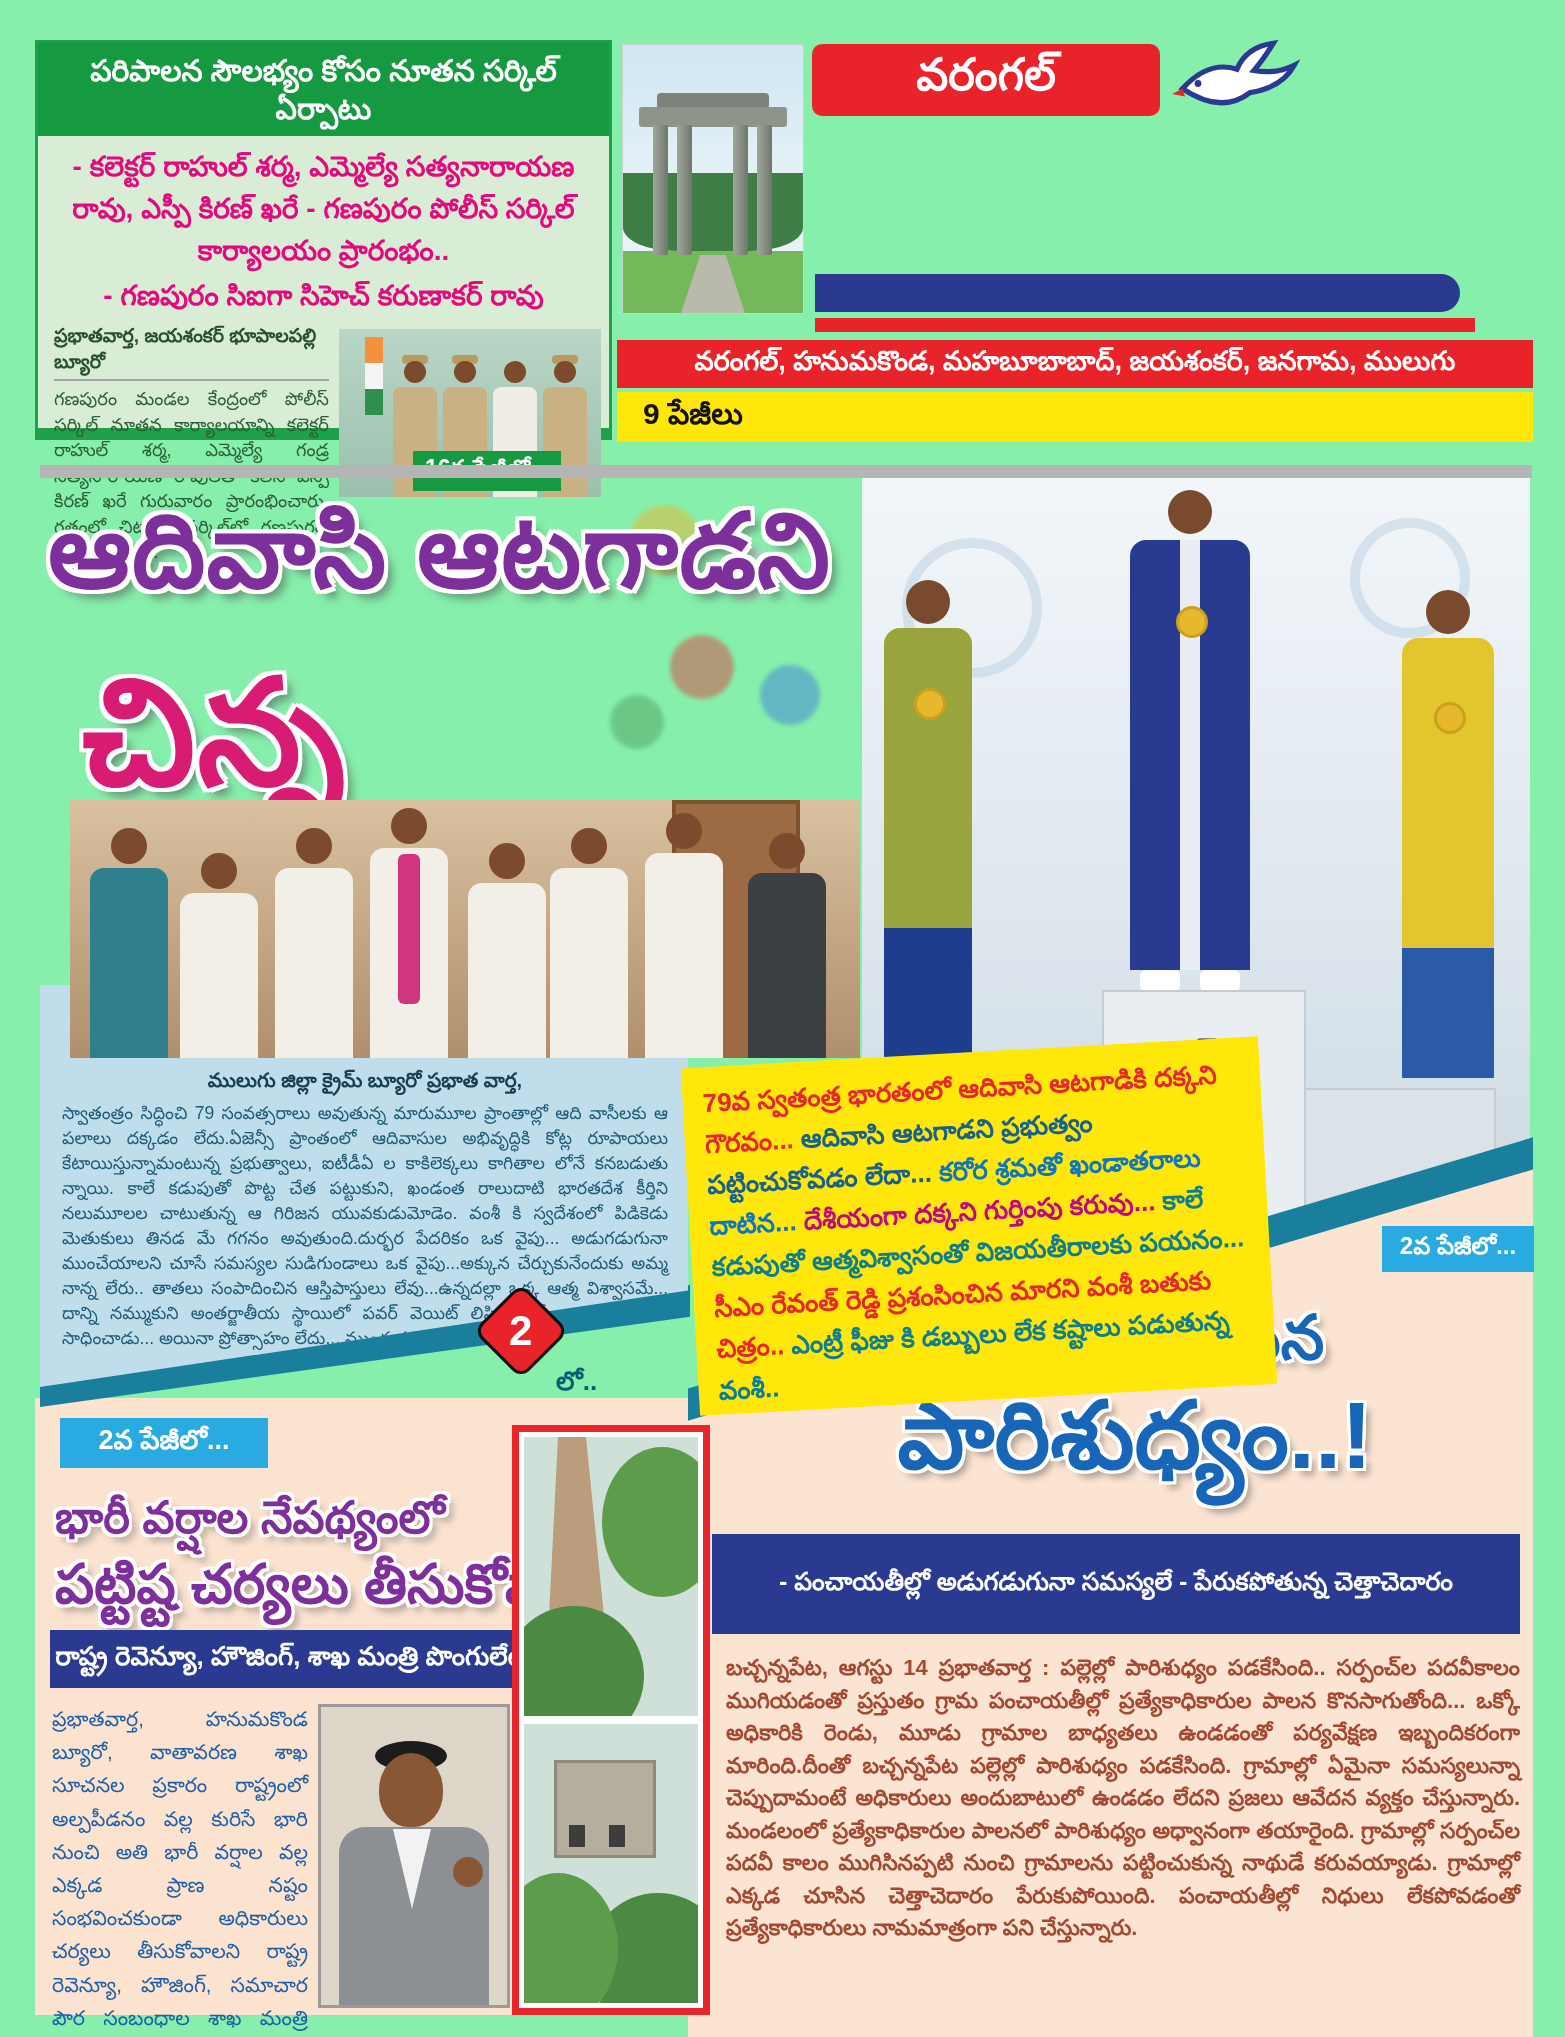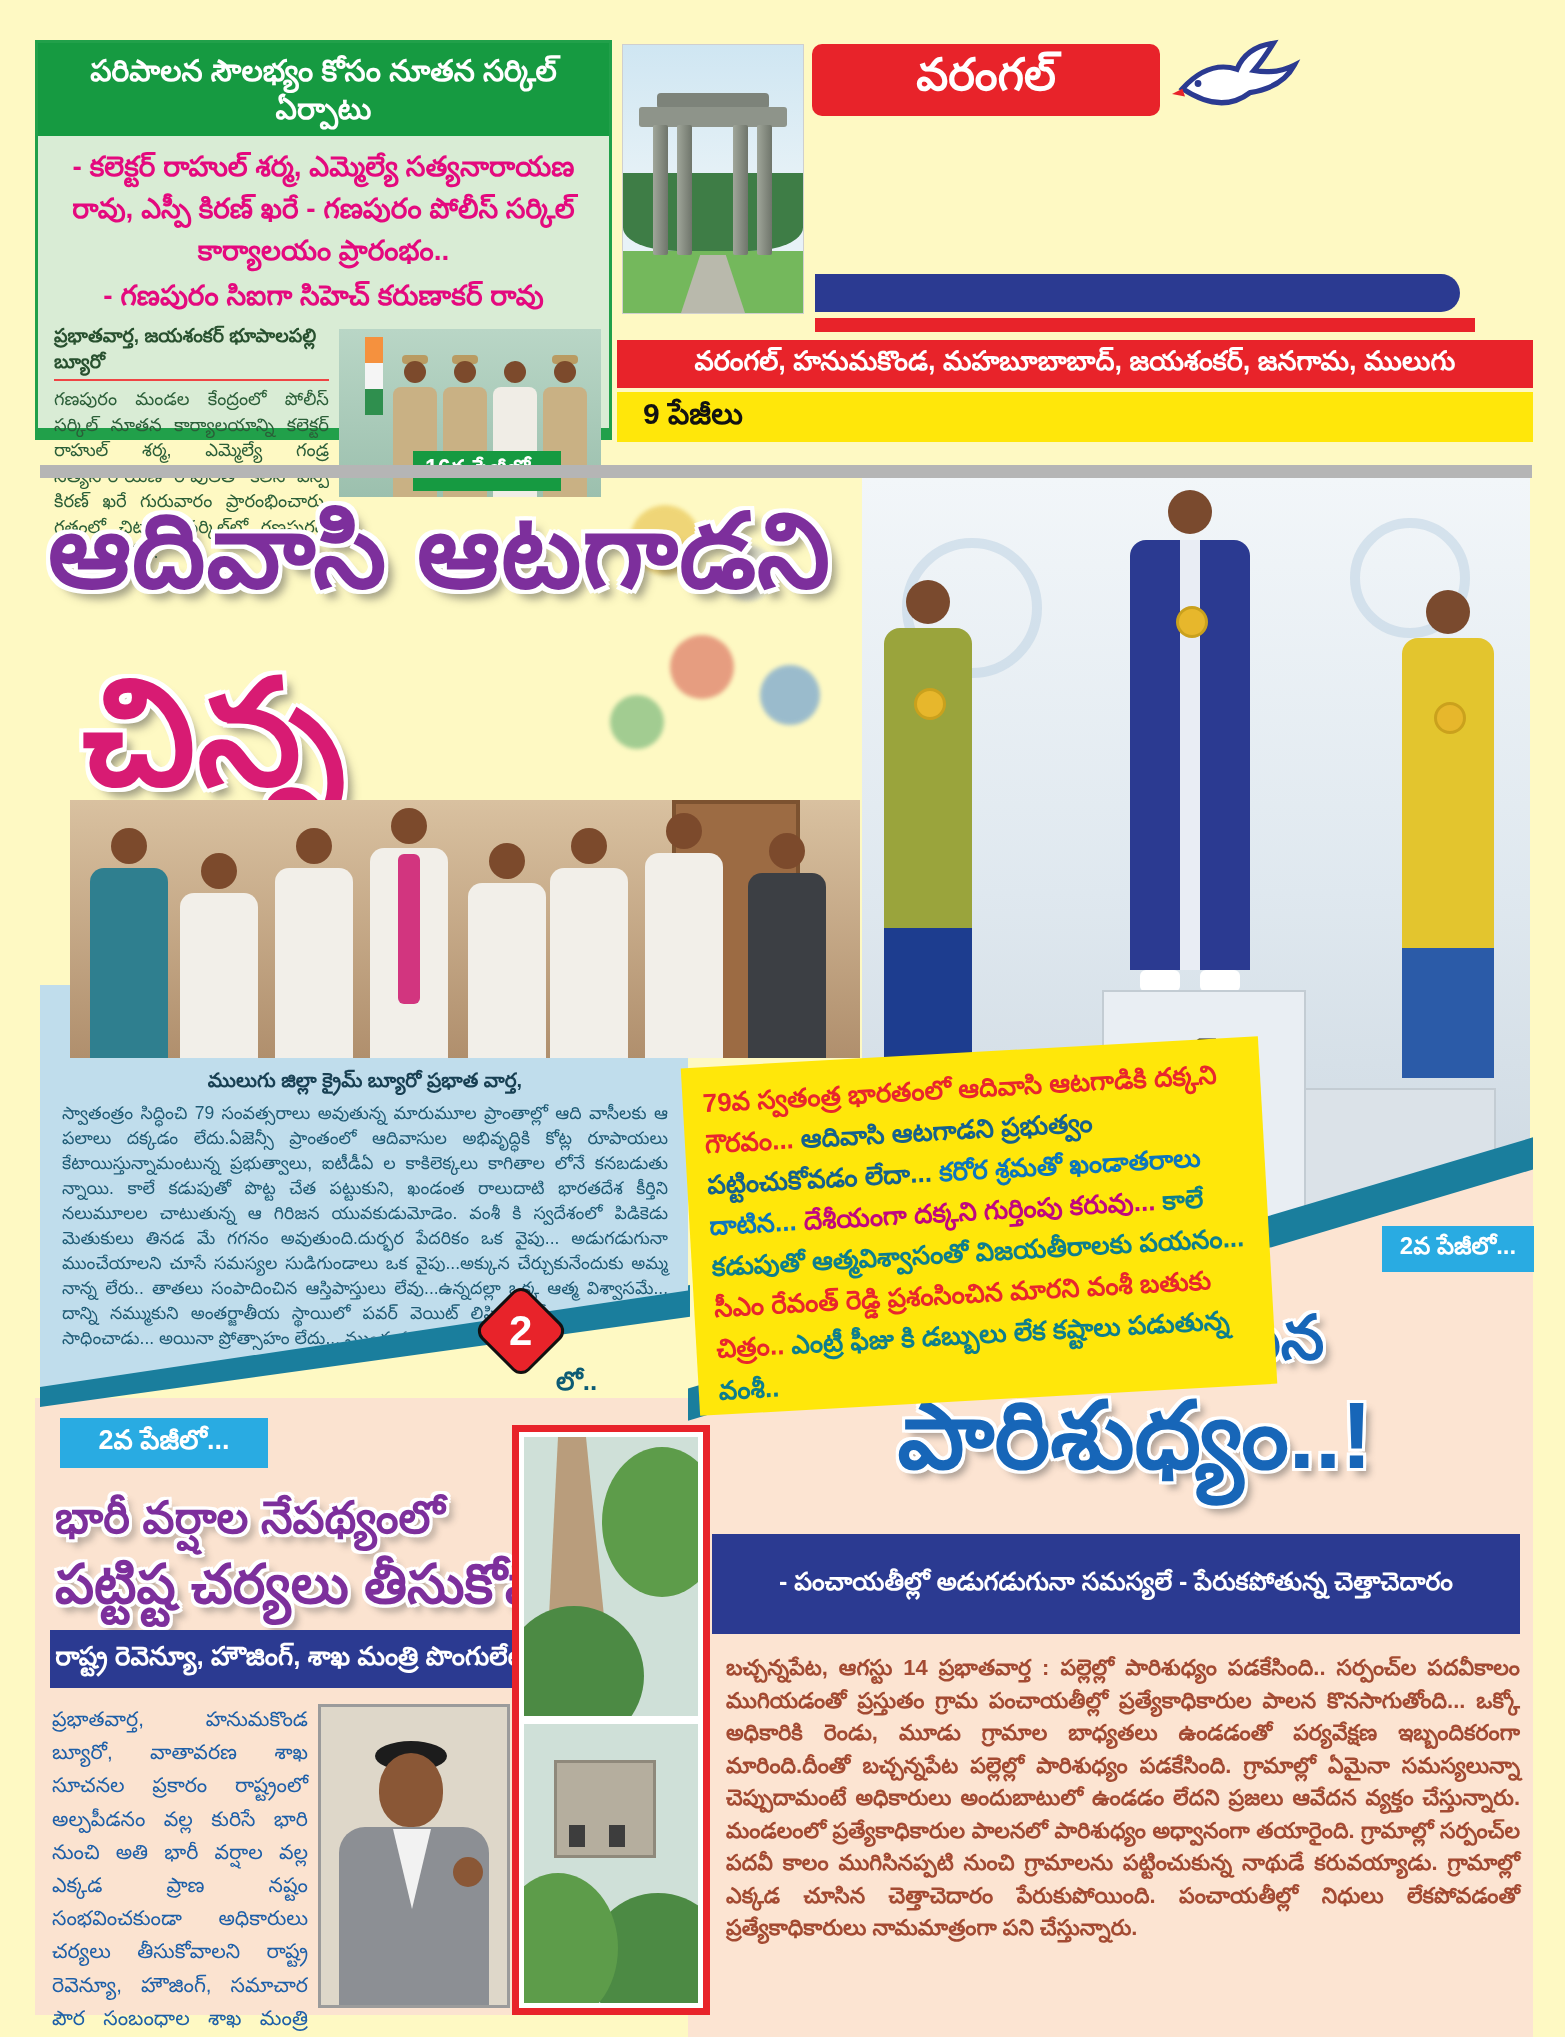--- a/index.html
+++ b/index.html
@@ -1,34 +1,34 @@
 <!DOCTYPE html>
 <html><head>
 <meta charset="utf-8">
 <style>
   html,body{margin:0;padding:0;background:#ffffff;}
-  .page{position:relative;width:1565px;height:2037px;background:#fef9c3;overflow:hidden;
+  .page{position:relative;width:1565px;height:2037px;background:#86efac;overflow:hidden;
         font-family:"Liberation Sans","DejaVu Sans",sans-serif;}
   .abs{position:absolute;}
   
   .ow{text-shadow:-3px -3px 0 #fff,3px -3px 0 #fff,-3px 3px 0 #fff,3px 3px 0 #fff,
       -3px 0 0 #fff,3px 0 0 #fff,0 -3px 0 #fff,0 3px 0 #fff,6px 7px 7px rgba(70,70,70,.45);}
   .ow-big{text-shadow:-4px -4px 0 #fff,4px -4px 0 #fff,-4px 4px 0 #fff,4px 4px 0 #fff,
       -4px 0 0 #fff,4px 0 0 #fff,0 -4px 0 #fff,0 4px 0 #fff,8px 9px 8px rgba(70,70,70,.5);}
 
   
   .circle-box{left:35px;top:40px;width:577px;height:400px;background:#d9ecd5;
       border:3px solid #21a04a;border-bottom:12px solid #21a04a;box-sizing:border-box;}
   .circle-head{background:#169a41;color:#fff;font-size:30px;font-weight:bold;text-align:center;
       padding:9px 4px;line-height:1.25;}
   .circle-sub{color:#e4097e;font-weight:bold;font-size:28px;text-align:center;line-height:1.5;padding:10px 12px 0;}
   .circle-sub2{color:#e4097e;font-weight:bold;font-size:28px;text-align:center;line-height:1.4;padding:4px 12px 0;}
   .circle-cols{display:flex;padding:10px 8px 0 16px;}
   .circle-left{flex:1;min-width:0;padding-right:10px;}
-  .circle-byline{font-size:19px;font-weight:bold;color:#28502f;border-bottom:2px solid #ef4444;
+  .circle-byline{font-size:19px;font-weight:bold;color:#28502f;border-bottom:2px solid #a3a3a3;
       display:inline-block;padding-bottom:2px;margin-bottom:6px;}
   .circle-body{font-size:18px;color:#2b5e38;line-height:1.42;text-align:justify;}
   .police-photo{position:relative;width:262px;height:168px;background:linear-gradient(#b9d6c6,#9cc0ae);
       overflow:hidden;flex:0 0 auto;margin-top:4px;}
   .p-fig{position:absolute;bottom:0;width:44px;height:110px;background:#c9b184;border-radius:8px 8px 0 0;}
   .p-head{position:absolute;width:22px;height:22px;border-radius:50%;background:#7c4a2c;left:11px;top:-26px;}
   .p-cap{position:absolute;width:26px;height:9px;border-radius:4px;background:#b99b62;left:9px;top:-32px;}
   .flagpole{position:absolute;left:26px;top:8px;width:18px;height:80px;}
   .badge16{position:absolute;left:74px;bottom:6px;background:#169a41;color:#fff;font-weight:bold;
       font-size:23px;padding:4px 12px;}

